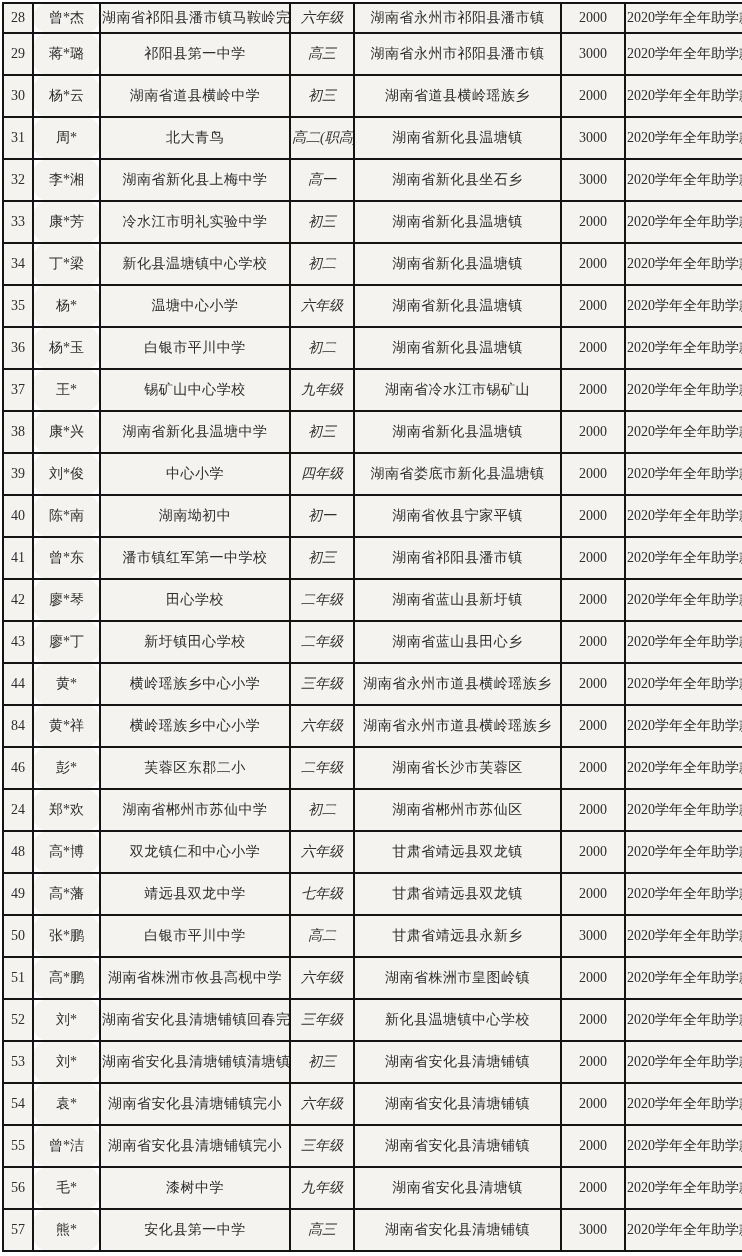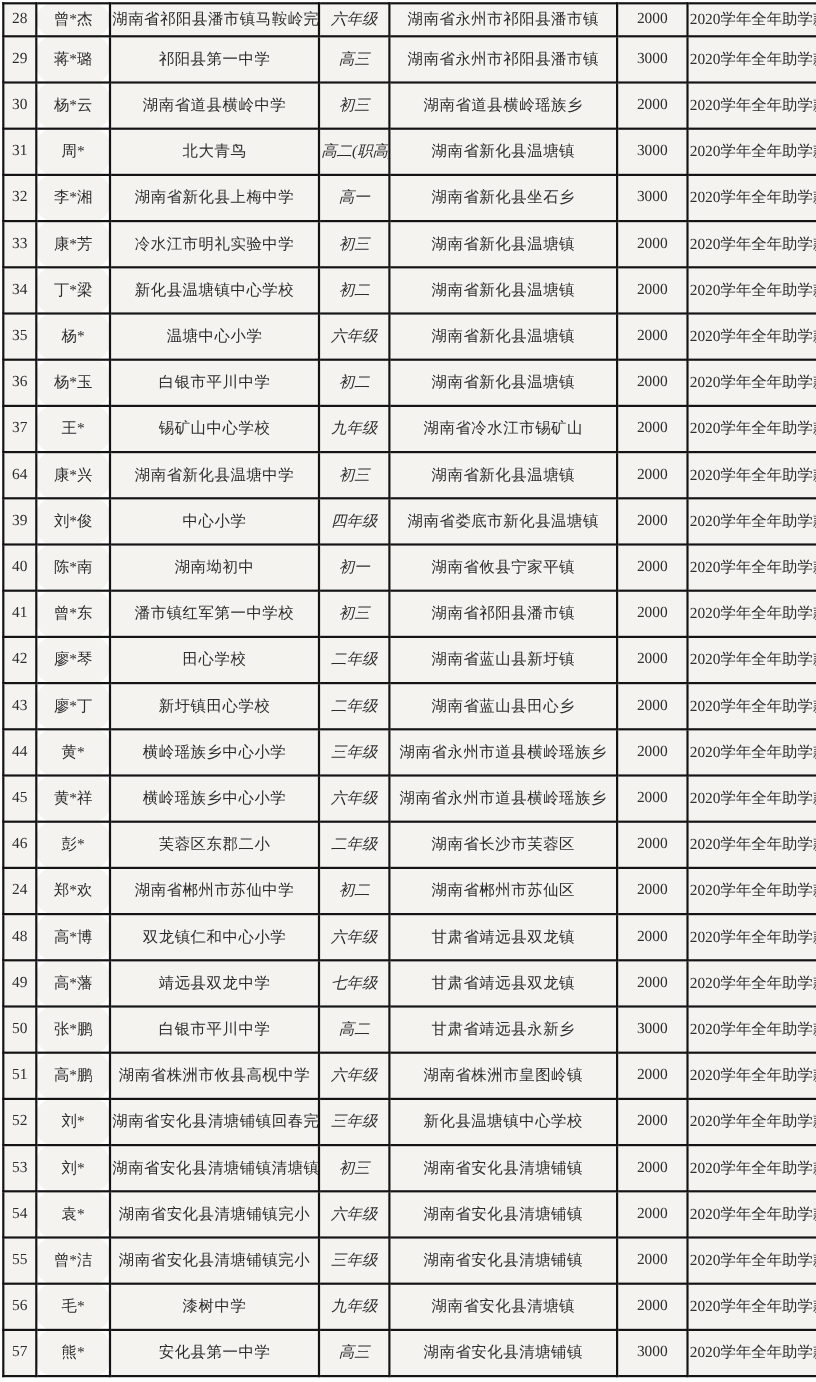--- a/index.html
+++ b/index.html
@@ -133,21 +133,21 @@
         <tr class="row">
           <td class="col-no">37</td>
           <td class="col-name">王*</td>
           <td class="col-school">锡矿山中心学校</td>
           <td class="col-grade">九年级</td>
           <td class="col-region">湖南省冷水江市锡矿山</td>
           <td class="col-amount">2000</td>
           <td class="col-note">2020学年全年助学款</td>
         </tr>
         <tr class="row">
-          <td class="col-no">64</td>
+          <td class="col-no">38</td>
           <td class="col-name">康*兴</td>
           <td class="col-school">湖南省新化县温塘中学</td>
           <td class="col-grade">初三</td>
           <td class="col-region">湖南省新化县温塘镇</td>
           <td class="col-amount">2000</td>
           <td class="col-note">2020学年全年助学款</td>
         </tr>
         <tr class="row">
           <td class="col-no">39</td>
           <td class="col-name">刘*俊</td>
@@ -196,21 +196,21 @@
         <tr class="row">
           <td class="col-no">44</td>
           <td class="col-name">黄*</td>
           <td class="col-school">横岭瑶族乡中心小学</td>
           <td class="col-grade">三年级</td>
           <td class="col-region">湖南省永州市道县横岭瑶族乡</td>
           <td class="col-amount">2000</td>
           <td class="col-note">2020学年全年助学款</td>
         </tr>
         <tr class="row">
-          <td class="col-no">45</td>
+          <td class="col-no">84</td>
           <td class="col-name">黄*祥</td>
           <td class="col-school">横岭瑶族乡中心小学</td>
           <td class="col-grade">六年级</td>
           <td class="col-region">湖南省永州市道县横岭瑶族乡</td>
           <td class="col-amount">2000</td>
           <td class="col-note">2020学年全年助学款</td>
         </tr>
         <tr class="row">
           <td class="col-no">46</td>
           <td class="col-name">彭*</td>

